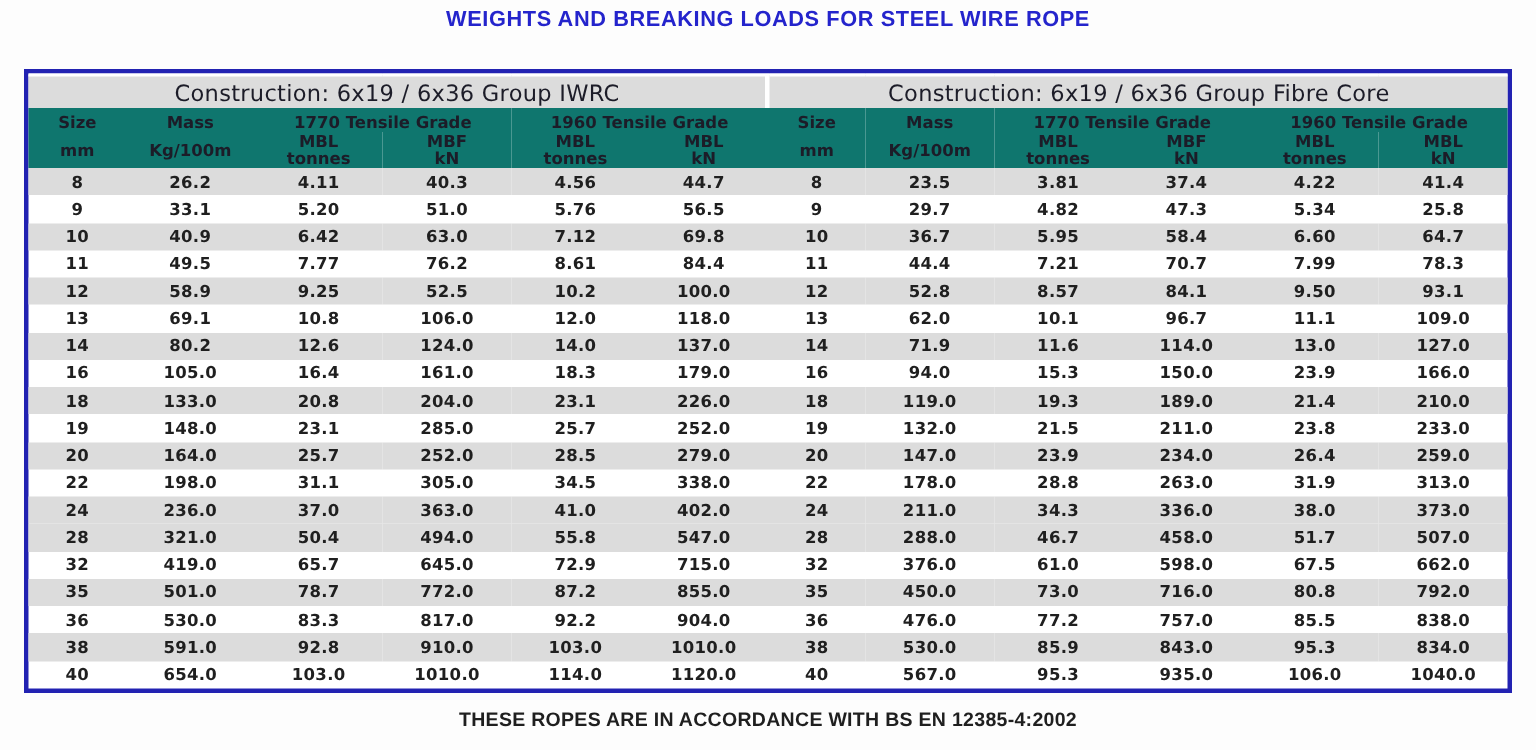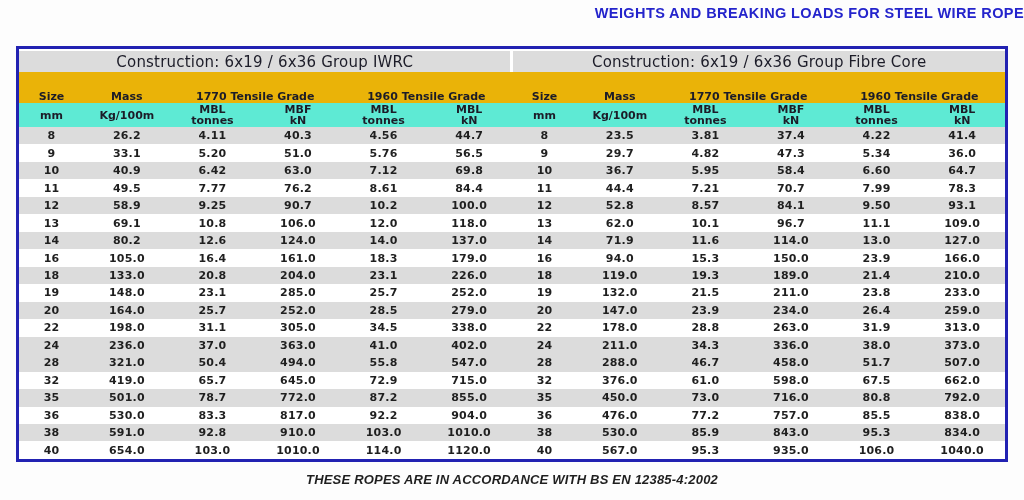--- a/index.html
+++ b/index.html
@@ -8,21 +8,21 @@
     --stripe-gray:#dcdcdc;
     --header-gray:#dcdcdc;
     --text-dark:#1c1c28;
   }
   *{box-sizing:border-box;margin:0;padding:0;}
   html,body{width:1024px;height:500px;overflow:hidden;background:#fdfdfd;}
   body{font-family:"DejaVu Sans",sans-serif;position:relative;}
 
   .page-title{
     position:absolute;top:5px;left:0;width:100%;
-    text-align:right;
+    text-align:center;
     font-family:"Liberation Sans",sans-serif;
     font-weight:bold;font-size:14.5px;letter-spacing:.4px;
     color:var(--title-blue);
   }
 
   .table-frame{
     position:absolute;left:16px;top:46px;width:992px;height:416px;
     border:3px solid var(--border-blue);
     background:#fff;
   }
@@ -37,44 +37,43 @@
     background:var(--header-gray);
     border-top:2px solid #fff;
     height:22px;
     font-size:15px;font-weight:normal;
     color:var(--text-dark);
     letter-spacing:.2px;
   }
   tr.construction-row th.seam{border-right:3px solid #fff;}
 
   tr.group-row th{
-    background:#eab308;height:15px;
+    background:#0f766e;height:15px;
     font-size:11px;font-weight:bold;color:var(--text-dark);
-    padding-top:18px;
+    padding-top:3px;
   }
   tr.unit-row th{
-    background:#5eead4;height:24px;
+    background:#0f766e;height:24px;
     font-size:11px;font-weight:bold;color:var(--text-dark);
   }
   .two-line{line-height:11.5px;}
 
   tbody td{
     height:17px;
     font-size:11px;font-weight:bold;color:#1f1f1f;
     letter-spacing:.2px;
   }
   tbody tr.stripe td{background:var(--stripe-gray);}
 
   .footer-note{
     position:absolute;top:472px;left:0;width:100%;
     text-align:center;
     font-family:"Liberation Sans",sans-serif;
     font-weight:bold;font-size:13px;letter-spacing:.2px;
     color:#1f1f1f;
-    font-style:italic;
   }
 </style>
 </head>
 <body>
 
 <div class="page-title">WEIGHTS AND BREAKING LOADS FOR STEEL WIRE ROPE</div>
 
 <div class="table-frame">
   <table>
     <colgroup>
@@ -181,21 +180,21 @@
           <td>33.1</td>
           <td>5.20</td>
           <td>51.0</td>
           <td>5.76</td>
           <td>56.5</td>
           <td>9</td>
           <td>29.7</td>
           <td>4.82</td>
           <td>47.3</td>
           <td>5.34</td>
-          <td>36.0</td>
+          <td>25.8</td>
         </tr>
         <tr class="stripe">
           <td>10</td>
           <td>40.9</td>
           <td>6.42</td>
           <td>63.0</td>
           <td>7.12</td>
           <td>69.8</td>
           <td>10</td>
           <td>36.7</td>
@@ -215,21 +214,21 @@
           <td>44.4</td>
           <td>7.21</td>
           <td>70.7</td>
           <td>7.99</td>
           <td>78.3</td>
         </tr>
         <tr class="stripe">
           <td>12</td>
           <td>58.9</td>
           <td>9.25</td>
-          <td>90.7</td>
+          <td>52.5</td>
           <td>10.2</td>
           <td>100.0</td>
           <td>12</td>
           <td>52.8</td>
           <td>8.57</td>
           <td>84.1</td>
           <td>9.50</td>
           <td>93.1</td>
         </tr>
         <tr>

